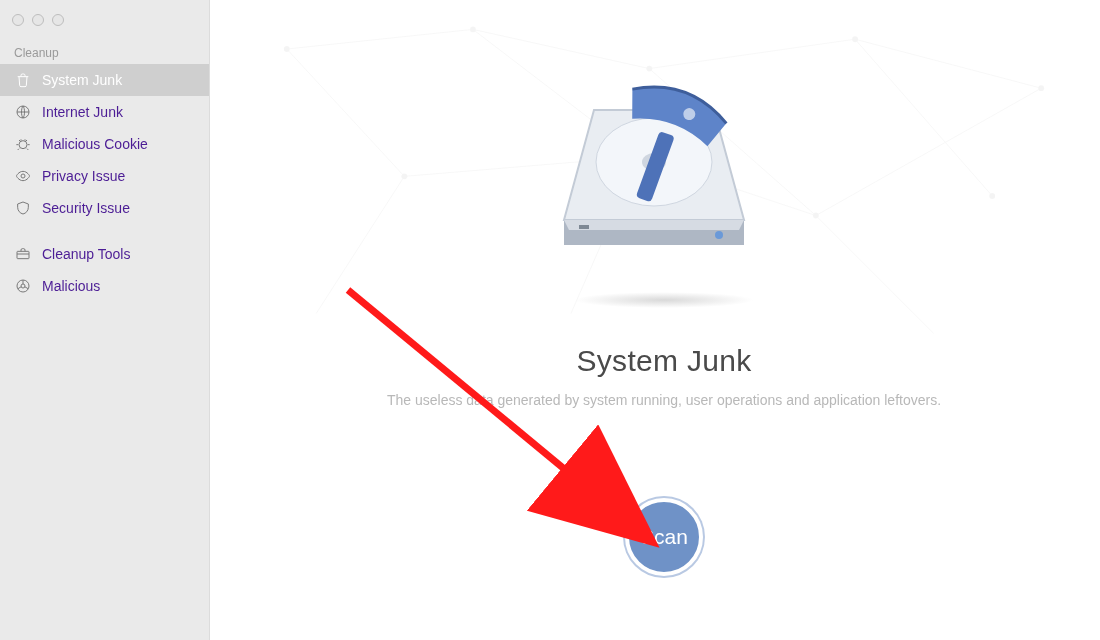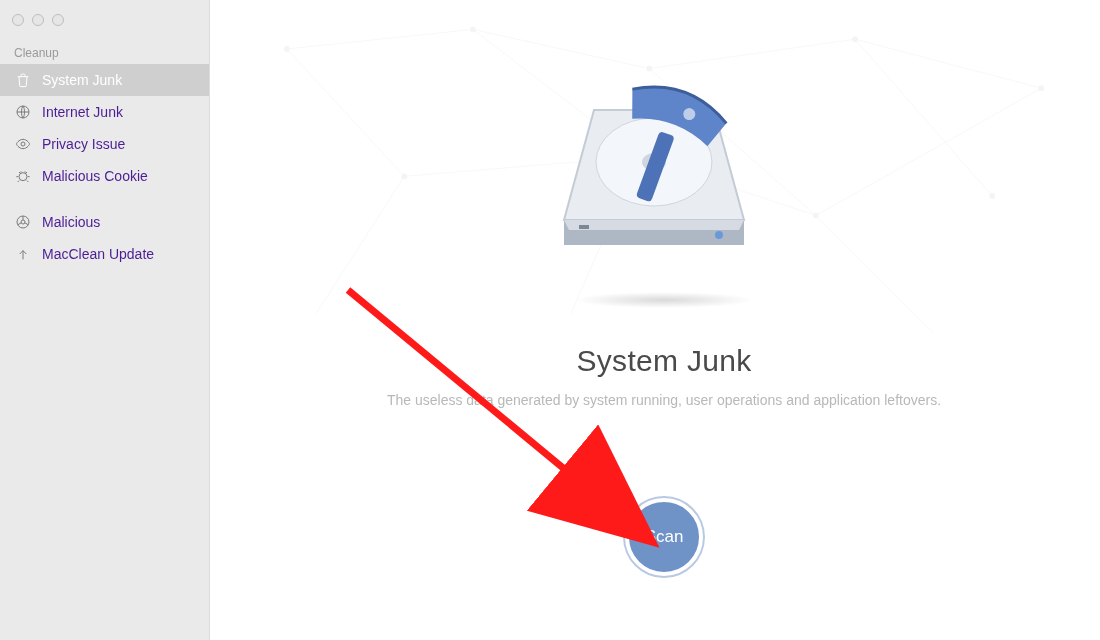--- a/index.html
+++ b/index.html
@@ -107,21 +107,21 @@
   }
 
   .scan-btn {
     margin-top: 90px;
     width: 78px; height: 78px;
     border-radius: 50%;
     background: #6f92c7;
     border: 4px solid #ffffff;
     box-shadow: 0 0 0 2px #b9c9e3;
     color: #fff;
-    font-size: 17px;
+    font-size: 21px;
     display: flex; align-items: center; justify-content: center;
     cursor: pointer;
     z-index: 2;
     position: relative;
   }
 
   
   .annotation {
     position: absolute;
     z-index: 3;
@@ -164,61 +164,70 @@
             <circle cx="12" cy="12" r="9"></circle>
             <path d="M3 12h18M12 3c3 3.5 3 14.5 0 18M12 3c-3 3.5-3 14.5 0 18"></path>
           </svg>
       </span>
       <span>Internet Junk</span>
     </div>
 
     <div class="sidebar-item">
       <span class="icon">
         <svg viewBox="0 0 24 24">
+            <circle cx="12" cy="13" r="6"></circle>
+            <path d="M9 7V5M15 7V5M5 13H2M22 13h-3M6 19l-2 2M18 19l2 2M8 8l-2-2M16 8l2-2"></path>
+          </svg>
+      </span>
+      <span>Malicious Cookie</span>
+    </div>
+
+    <div class="sidebar-item">
+      <span class="icon">
+        <svg viewBox="0 0 24 24">
             <path d="M2 12s3.5-7 10-7 10 7 10 7-3.5 7-10 7S2 12 2 12z"></path>
             <circle cx="12" cy="12" r="3"></circle>
           </svg>
       </span>
       <span>Privacy Issue</span>
     </div>
 
     <div class="sidebar-item">
       <span class="icon">
         <svg viewBox="0 0 24 24">
-            <circle cx="12" cy="13" r="6"></circle>
-            <path d="M9 7V5M15 7V5M5 13H2M22 13h-3M6 19l-2 2M18 19l2 2M8 8l-2-2M16 8l2-2"></path>
-          </svg>
-      </span>
-      <span>Malicious Cookie</span>
-    </div>
-
+            <path d="M12 3l8 3v5c0 5-3.5 9-8 10-4.5-1-8-5-8-10V6l8-3z"></path>
+          </svg>
+      </span>
+      <span>Security Issue</span>
+    </div>
 
     <div class="section-gap"></div>
 
+    <div class="sidebar-item">
+      <span class="icon">
+        <svg viewBox="0 0 24 24">
+            <rect x="3" y="8" width="18" height="11" rx="1"></rect>
+            <path d="M3 12h18M9 8V6a2 2 0 0 1 2-2h2a2 2 0 0 1 2 2v2"></path>
+          </svg>
+      </span>
+      <span>Cleanup Tools</span>
+    </div>
 
 
     <div class="sidebar-item">
       <span class="icon">
         <svg viewBox="0 0 24 24">
             <circle cx="12" cy="12" r="9"></circle>
             <circle cx="12" cy="12" r="3"></circle>
             <path d="M12 3v6M4.5 16l5-3M19.5 16l-5-3"></path>
           </svg>
       </span>
       <span>Malicious</span>
     </div>
 
-    <div class="sidebar-item">
-      <span class="icon">
-        <svg viewBox="0 0 24 24">
-            <path d="M12 20V7M7 12l5-5 5 5"></path>
-          </svg>
-      </span>
-      <span>MacClean Update</span>
-    </div>
   </div>
 
   <div class="main">
 
     <svg class="net-bg" viewBox="0 0 890 640" preserveAspectRatio="none">
       <g stroke="#e9e9e9" stroke-width="1" fill="none">
         <path d="M60 50 L250 30 L430 70 L640 40 L830 90"></path>
         <path d="M60 50 L180 180 L420 160 L600 220 L830 90"></path>
         <path d="M250 30 L420 160 M430 70 L600 220 M640 40 L780 200"></path>
         <path d="M180 180 L90 320 M420 160 L350 320 M600 220 L720 340"></path>

